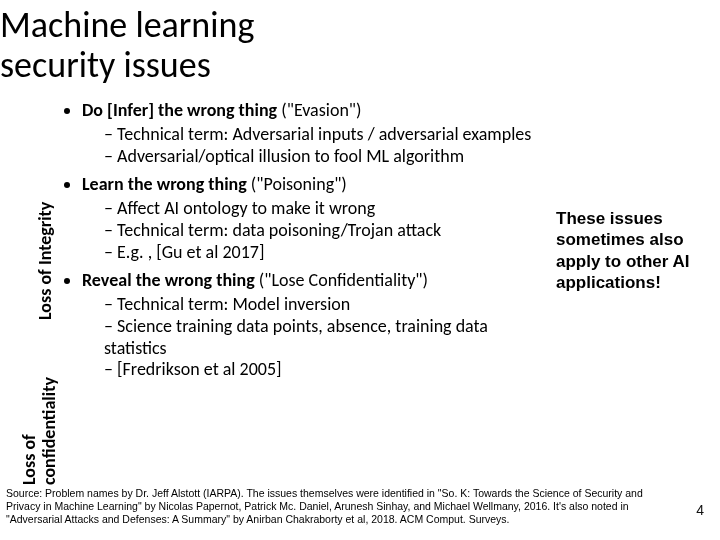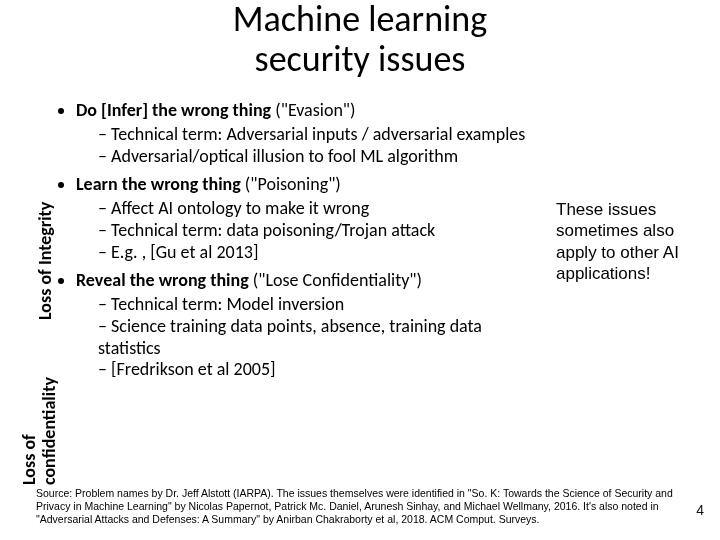--- a/index.html
+++ b/index.html
@@ -13,29 +13,29 @@
     overflow: hidden;
     position: relative;
   }
   .slide {
     position: relative;
     width: 720px;
     height: 540px;
     box-sizing: border-box;
   }
   .title {
-    text-align: center;
+    text-align: left;
     font-size: 36px;
     line-height: 1.1;
-    padding-top: 0;
+    padding-top: 6px;
     font-weight: 400;
   }
   .content {
     position: absolute;
-    left: 56px;
+    left: 62px;
     top: 100px;
     width: 500px;
     font-size: 18px;
     line-height: 1.22;
   }
   ul.top {
     list-style: disc;
     margin: 0 0 0 20px;
     padding: 0;
   }
@@ -70,30 +70,30 @@
     left: 18px;
     top: 485px;
   }
   .sidelabel.conf2 {
     left: 38px;
     top: 485px;
   }
   .callout {
     position: absolute;
     right: 14px;
-    top: 199px;
+    top: 208px;
     width: 150px;
     font-family: Arial, sans-serif;
     font-size: 17px;
-    font-weight: 400;
+    font-weight: 700;
     line-height: 1.25;
   }
   .source {
     position: absolute;
-    left: 36px;
+    left: 6px;
     bottom: 14px;
     width: 660px;
     font-family: Arial, sans-serif;
     font-size: 10.5px;
     line-height: 1.25;
     color: #000;
   }
   .pagenum {
     position: absolute;
     right: 16px;
@@ -123,21 +123,21 @@
         <ul class="sub">
           <li>Technical term: Adversarial inputs / adversarial examples</li>
           <li>Adversarial/optical illusion to fool ML algorithm</li>
         </ul>
       </li>
       <li>
         <span class="b">Learn the wrong thing </span><span>("Poisoning")</span>
         <ul class="sub">
           <li>Affect AI ontology to make it wrong</li>
           <li>Technical term: data poisoning/Trojan attack</li>
-          <li>E.g. , [Gu et al 2013]</li>
+          <li>E.g. , [Gu et al 2017]</li>
         </ul>
       </li>
       <li>
         <span class="b">Reveal the wrong thing </span><span>("Lose Confidentiality")</span>
         <ul class="sub">
           <li>Technical term: Model inversion</li>
           <li>Science training data points, absence, training data statistics</li>
           <li>[Fredrikson et al 2005]</li>
         </ul>
       </li>

